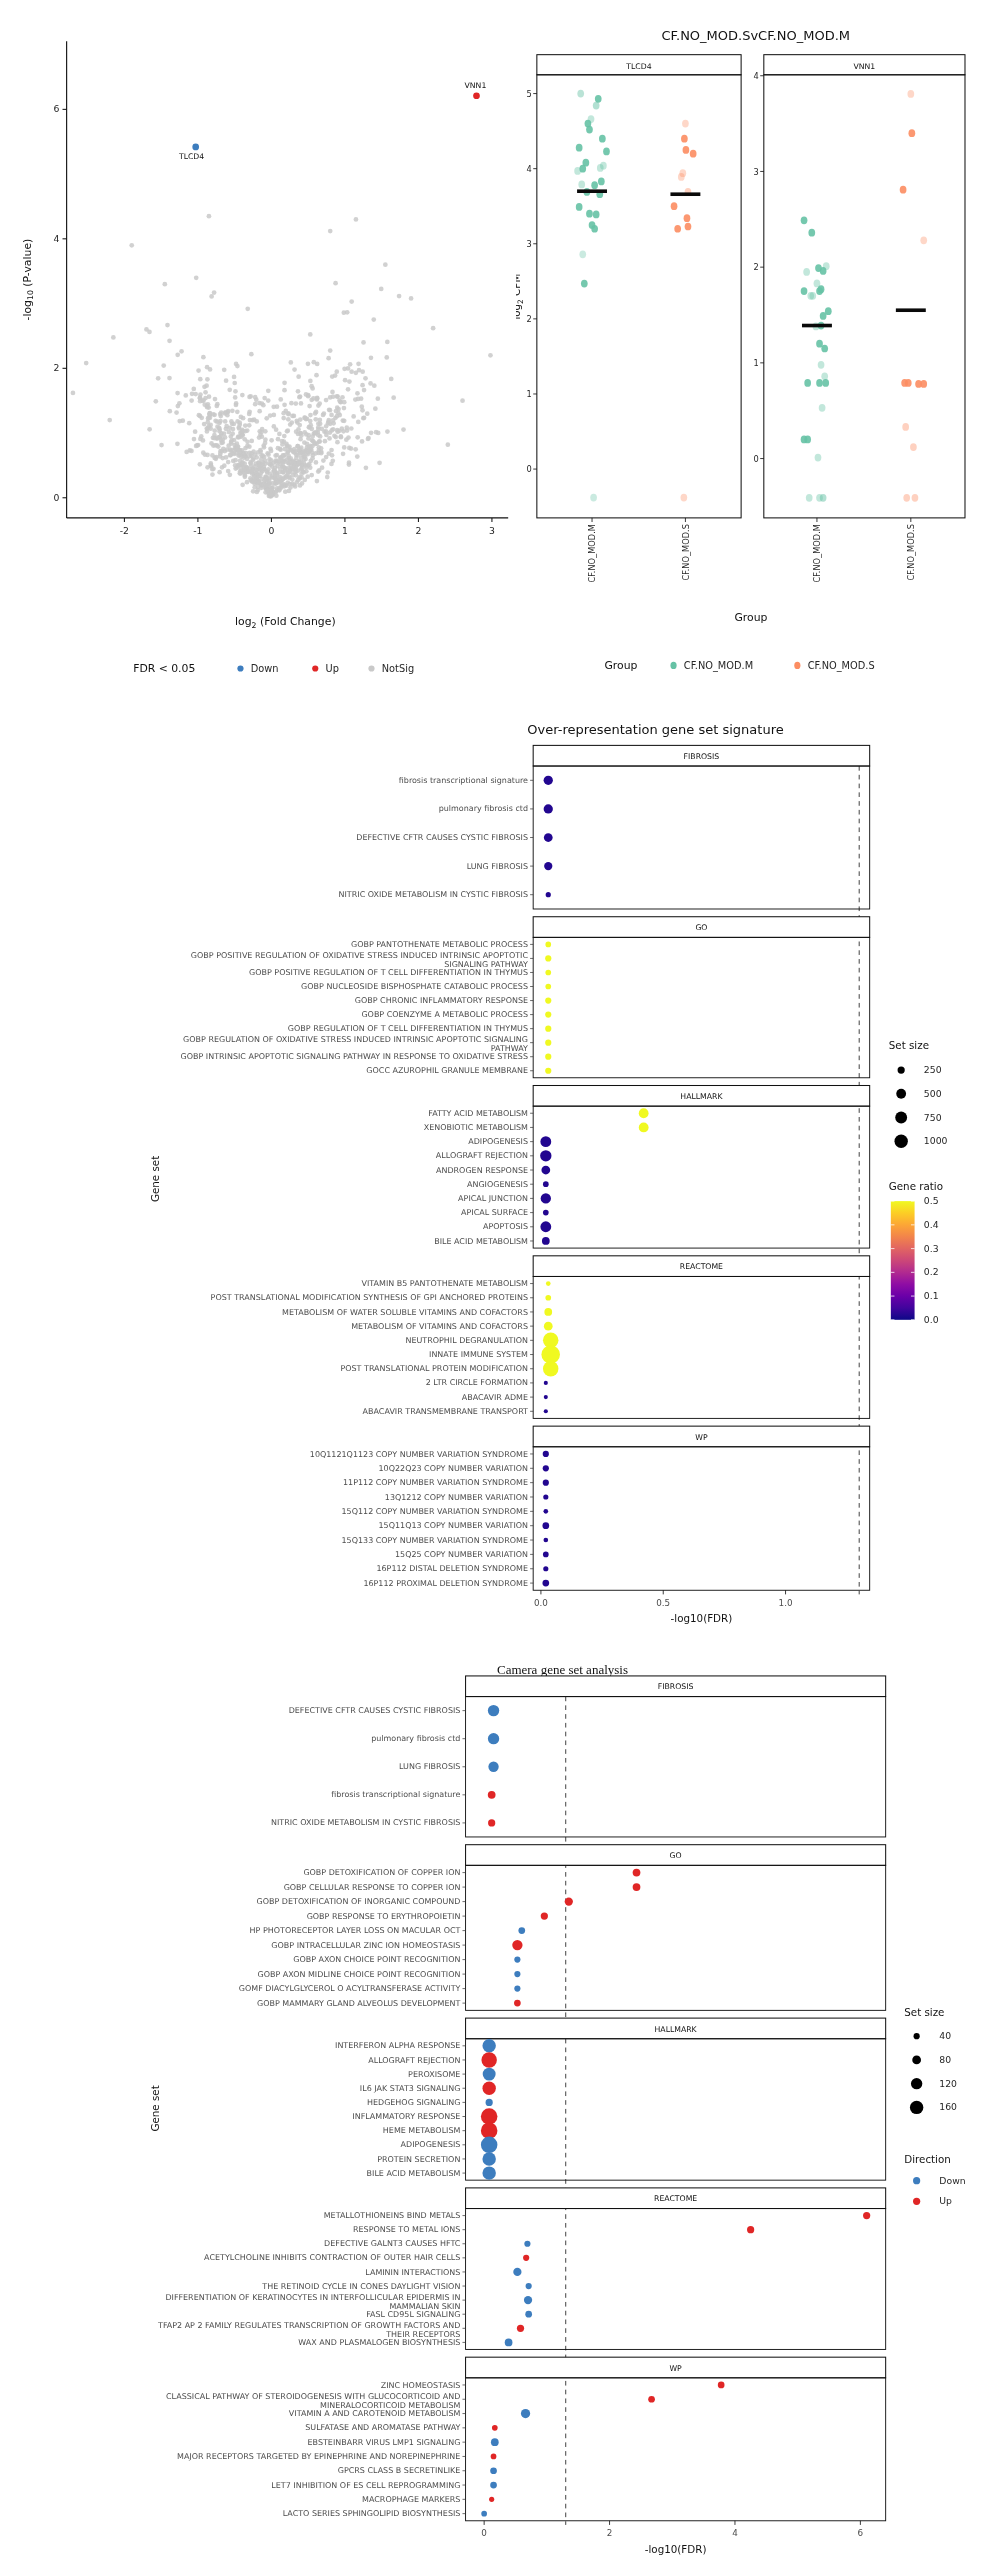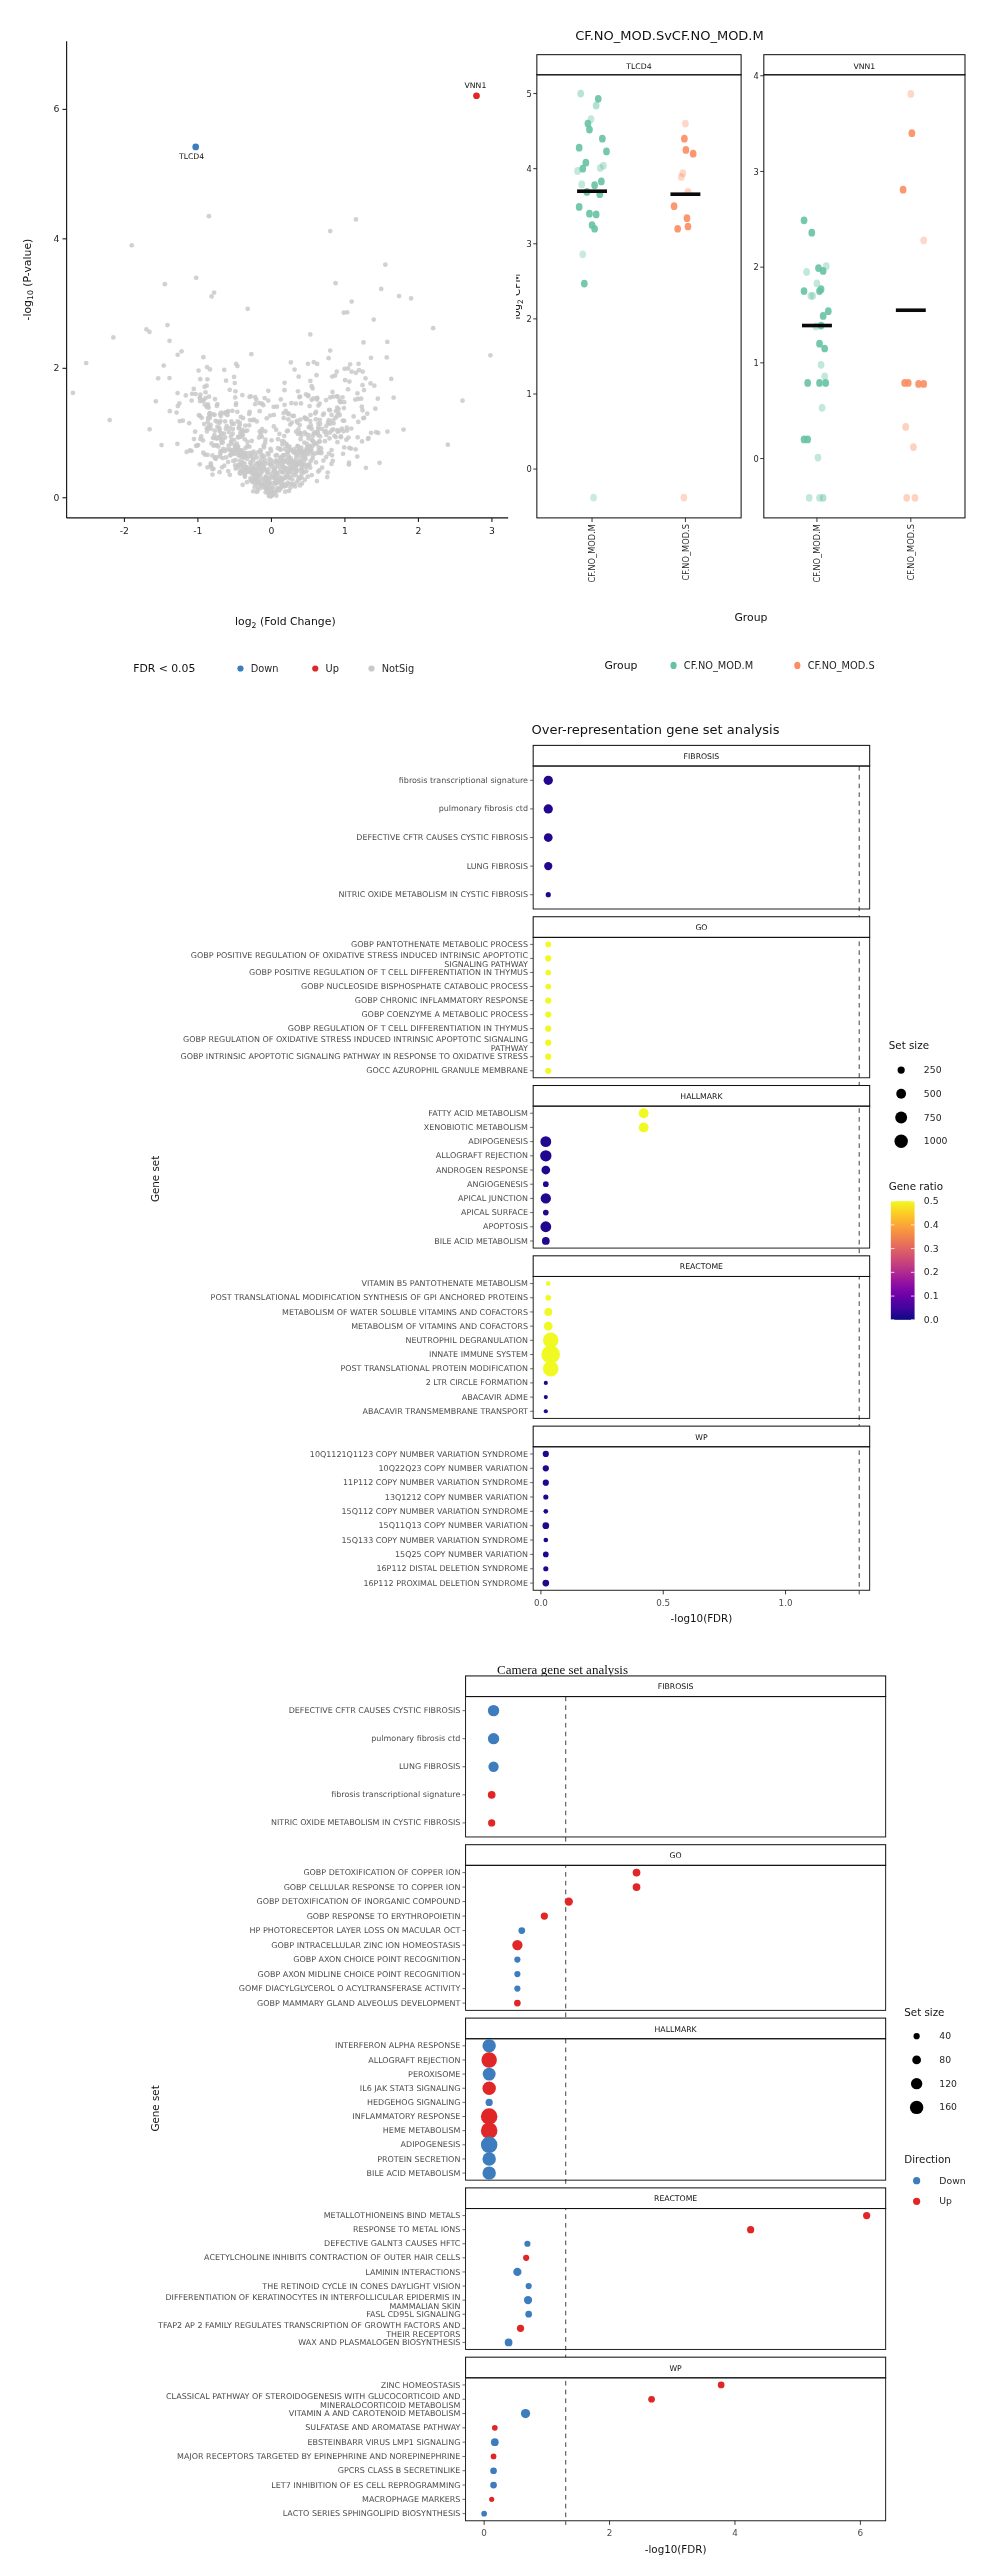--- a/index.html
+++ b/index.html
@@ -6,22 +6,22 @@
   #canvas{position:relative;width:991px;height:2576px;background:#fff;overflow:hidden;
           font-family:"DejaVu Sans","Liberation Sans",sans-serif;}
   svg{position:absolute;left:0;}
   .chart-title{position:absolute;width:361px;text-align:center;font-size:13px;color:#111;
                font-family:"DejaVu Sans","Liberation Sans",sans-serif;}
 </style>
 </head>
 <body>
 
 <div id="canvas">
-  <div class="chart-title" style="left:489px;top:28px;">CF.NO_MOD.SvCF.NO_MOD.M</div>
-  <div class="chart-title" style="left:475px;top:722px;">Over-representation gene set analysis</div>
+  <div class="chart-title" style="left:489px;top:28px;text-align:right;">CF.NO_MOD.SvCF.NO_MOD.M</div>
+  <div class="chart-title" style="left:475px;top:722px;">Over-representation gene set signature</div>
   <div class="chart-title" style="left:382px;top:1662px;font-family:Liberation Serif, serif;">Camera gene set analysis</div>
 
   <svg id="volcano" width="516" height="717" viewBox="0 0 1000 1390" style="top:0;left:0;">
       <g>
         <circle cx="425.5" cy="819.7" r="4.6" fill="#c9c9c9" opacity="0.85"></circle>
         <circle cx="477.2" cy="905.8" r="4.6" fill="#c9c9c9" opacity="0.85"></circle>
         <circle cx="442.1" cy="797.0" r="4.6" fill="#c9c9c9" opacity="0.85"></circle>
         <circle cx="470.1" cy="896.6" r="4.6" fill="#c9c9c9" opacity="0.85"></circle>
         <circle cx="499.2" cy="920.1" r="4.6" fill="#c9c9c9" opacity="0.85"></circle>
         <circle cx="589.9" cy="858.0" r="4.6" fill="#c9c9c9" opacity="0.85"></circle>

